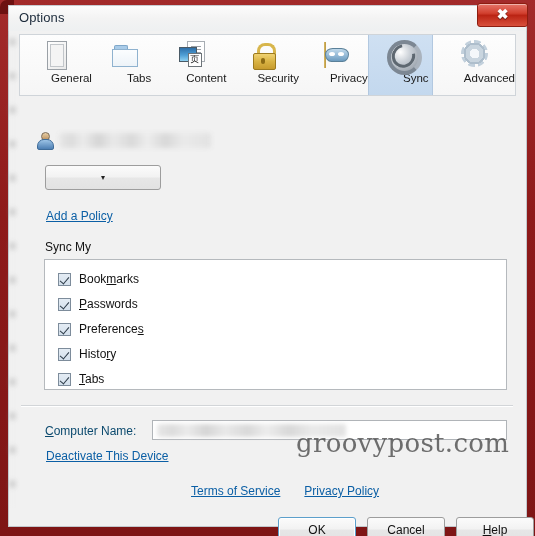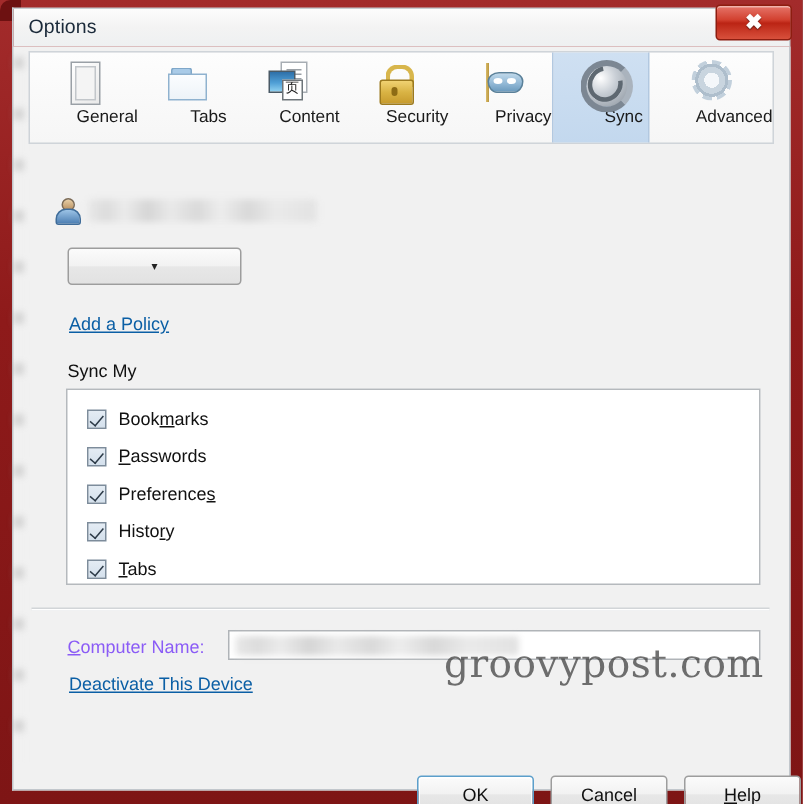--- a/index.html
+++ b/index.html
@@ -355,21 +355,21 @@
     position: absolute;
     left: 12px; top: 374px;
     width: 492px; height: 1px;
     background: #d2d5d8;
     border-bottom: 1px solid #ffffff;
   }
 
   .cname-label {
     position: absolute;
     left: 36px; top: 393px;
-    font-size: 12px; color: #8b5cf6;
+    font-size: 12px; color: #0c4a6e;
   }
   .cname-input {
     position: absolute;
     left: 143px; top: 389px;
     width: 355px; height: 20px;
     background: #ffffff;
     border: 1px solid #b0b4b8;
     box-sizing: border-box;
     cursor: text;
   }
@@ -560,20 +560,24 @@
 
     <div class="divider"></div>
 
     <div class="cname-label"><span class="ulk">C</span>omputer Name:</div>
     <div class="cname-input">
       <div class="blurred cname-blur"></div>
     </div>
 
     <div class="link deactivate">Deactivate This Device</div>
 
+    <div class="legal-links">
+      <span class="link">Terms of Service</span>
+      <span class="link">Privacy Policy</span>
+    </div>
 
     <div class="btnrow">
       <div class="btn dlg-btn default">OK</div>
       <div class="btn dlg-btn">Cancel</div>
       <div class="btn dlg-btn"><span class="ulk">H</span>elp</div>
     </div>
 
   </div>
 
   <div class="watermark">groovypost.com</div>

